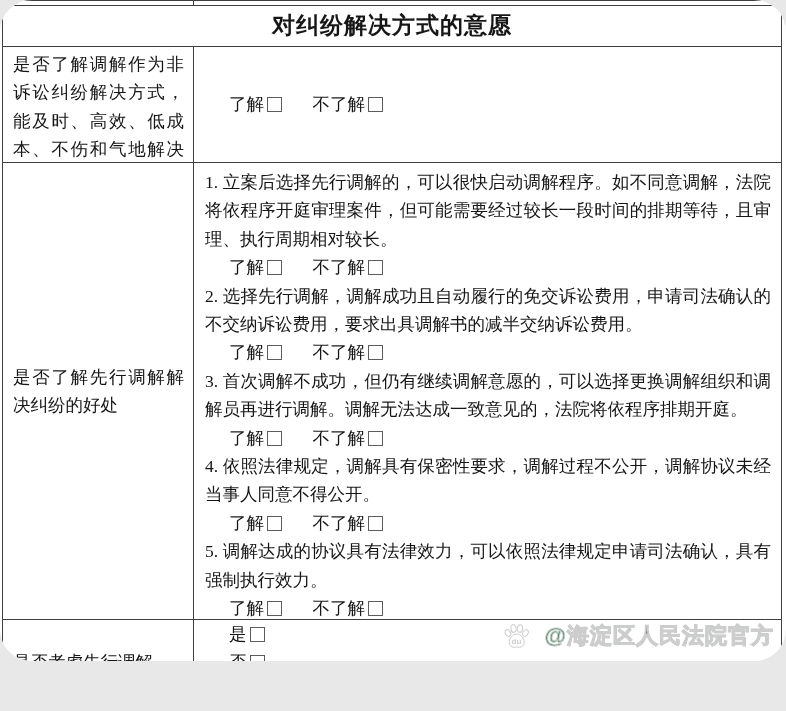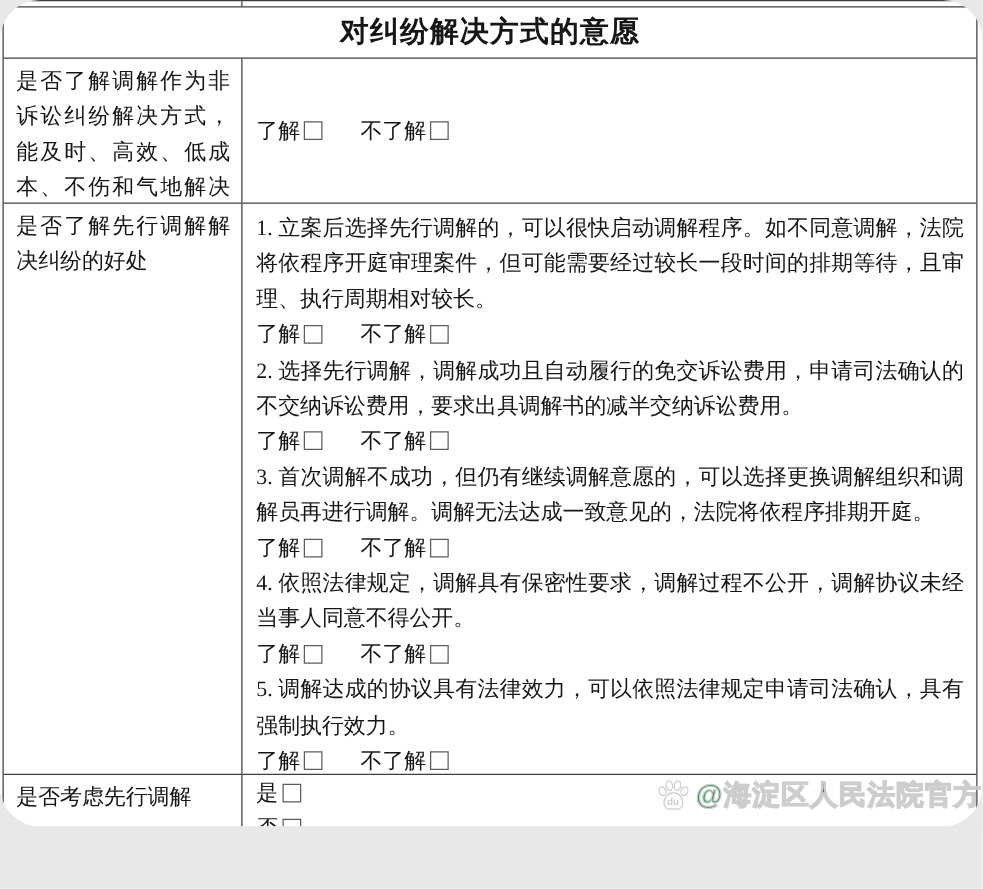--- a/index.html
+++ b/index.html
@@ -32,46 +32,46 @@
   .cell-left {
     width:191px; flex:0 0 191px; border-right:1px solid #3f3f3f;
     box-sizing:border-box; padding:3px 9px 3px 10px;
     font-size:17.5px; line-height:28.4px; overflow:hidden;
     display:flex;
   }
   .cell-right {
     flex:1; box-sizing:border-box; padding:3px 10px 3px 11px;
     font-size:17.5px; line-height:28.4px; overflow:hidden;
   }
-  .v-center { align-items:flex-start; }
+  .v-center { align-items:center; }
   .v-top { align-items:flex-start; }
   .label-text { width:100%; text-align:justify; text-justify:inter-character; }
 
   .row-1 { height:116px; }
   .row-1 .cell-right { display:flex; align-items:center; }
   .row-2 { height:457px; }
   .row-2 .cell-right { padding-top:5px; }
   .row-3 { height:85px; }
   .row-3 .cell-right { display:flex; flex-direction:column; justify-content:center; }
 
   .item-text { text-align:justify; text-justify:inter-character; }
-  .opt-line { white-space:nowrap; }
+  .opt-line { white-space:nowrap;margin-left:24px; }
   .opt { margin-right:26px; }
   .opt:last-child { margin-right:0; }
   .cb {
     display:inline-block; width:15px; height:15px;
     border:1px solid #5c5c5c; background:#fff;
     margin-left:3px; vertical-align:-2px; box-sizing:border-box;
     cursor:pointer;
   }
 
   
   .watermark {
-    position:absolute; right:0; bottom:10px;
-    display:flex; align-items:center; gap:5px;
+    position:absolute; right:12px; bottom:10px;
+    display:flex; align-items:center; gap:15px;
     opacity:0.92; pointer-events:none;
   }
   .wm-text {
     font-family:"Liberation Sans","DejaVu Sans",sans-serif;
     font-weight:bold; font-size:22px; letter-spacing:1px;
     color:#15803d; -webkit-text-stroke:1px #c9c9c9;
     text-shadow:0 0 1px #d4d4d4;
   }
   .paw-icon { display:block; }
 </style>

